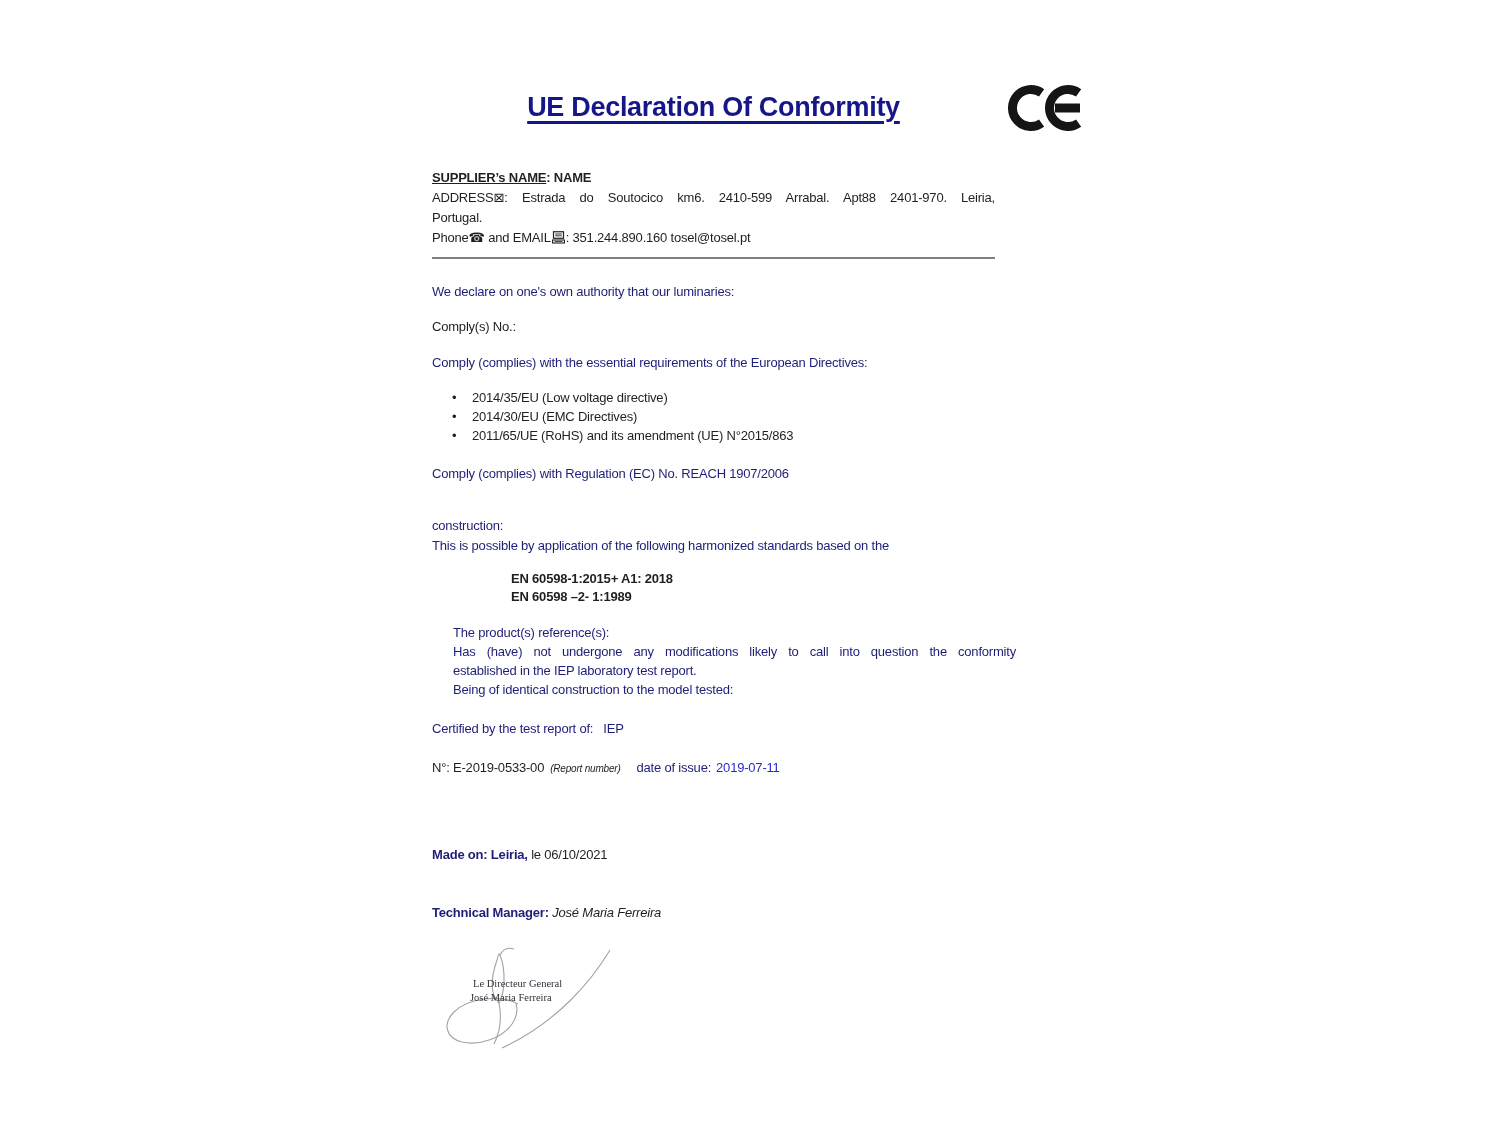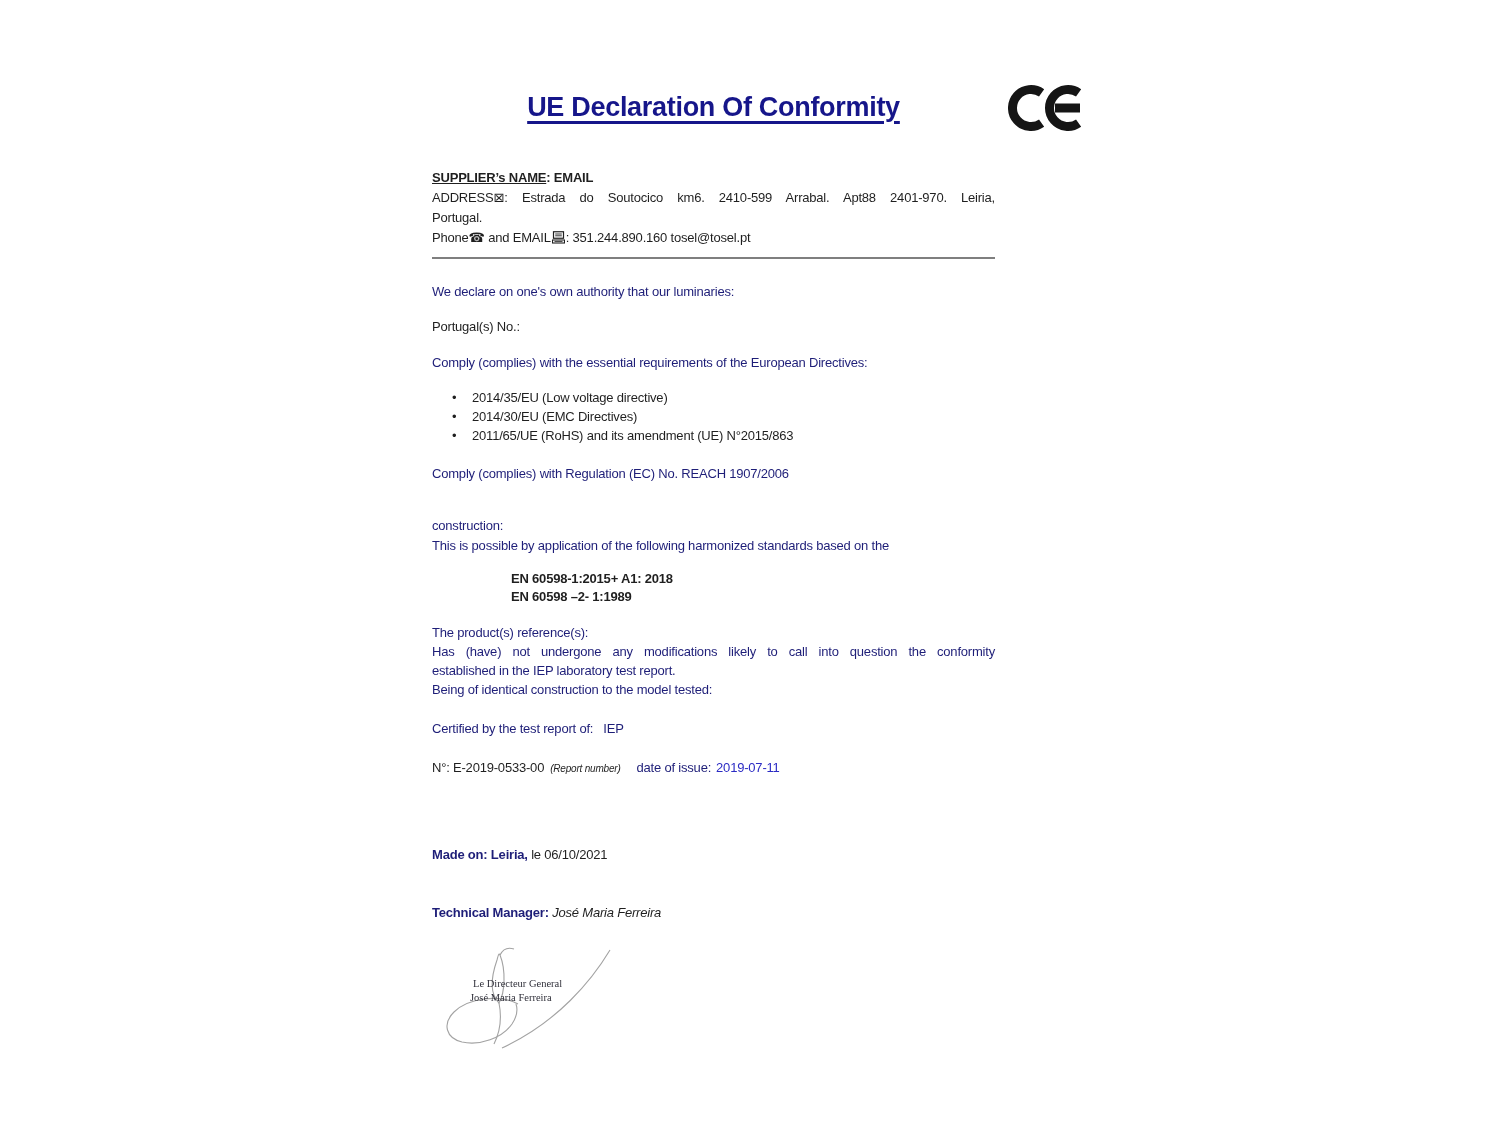--- a/index.html
+++ b/index.html
@@ -33,21 +33,21 @@
   .p-declare{top:282px;}
   .p-articles{top:317px;}
   .p-complydir{top:353px;}
   .bullets{top:388px;}
   .li{position:relative;padding-left:40px;line-height:19px;}
   .li .dot{position:absolute;left:20px;top:0;}
   .p-reach{top:464px;}
   .p-harmonized{top:516px;line-height:19.5px;}
   .standards{top:570px;line-height:18px;}
   .standards .std{margin-left:79px;font-weight:bold;}
-  .p-product{top:623px;}
+  .p-product{top:623px;margin-left:21px;}
   .p-certified{top:719px;}
   .cert-val{margin-left:10px;}
   .p-report{top:758px;}
   .rep-note{font-size:10px;font-style:italic;margin-left:6px;color:#1f1f1f;}
   .issue-label{margin-left:16px;color:#1e1e78;}
   .issue-date{margin-left:5px;color:#2b2bc4;text-align:right;}
   .p-madeon{top:845px;}
   .p-manager{top:903px;}
 
   .sig{left:440px;top:946px;width:200px;height:110px;}
@@ -68,37 +68,37 @@
     <span class="title-text">UE Declaration Of Conformity</span>
   </div>
 
   <svg class="abs ce" width="74" height="48" viewBox="0 0 74 48">
     <path d="M33.6,8.85 A18.5,18.5 0 1 0 33.6,39.15" fill="none" stroke="#151515" stroke-width="9" stroke-linecap="butt"></path>
     <path d="M70.6,8.85 A18.5,18.5 0 1 0 70.6,39.15" fill="none" stroke="#151515" stroke-width="9" stroke-linecap="butt"></path>
     <path d="M47,24 L72,24" fill="none" stroke="#151515" stroke-width="9"></path>
   </svg>
 
   <div class="abs col txt ink supplier">
-    <div><span class="b u">SUPPLIER’s NAME</span><span class="b">: EMAIL</span></div>
+    <div><span class="b u">SUPPLIER’s NAME</span><span class="b">: NAME</span></div>
     <div class="just"><span>ADDRESS</span><span class="glyph">⊠</span><span>: Estrada do Soutocico km6. 2410-599 Arrabal. Apt88 2401-970. Leiria,</span></div>
     <div>Portugal.</div>
     <div><span>Phone</span><span class="glyph">☎</span><span> and EMAIL</span><svg class="pc-icon" width="13" height="13" viewBox="0 0 13 13">
           <rect x="1.5" y="0.75" width="10" height="6.5" fill="none" stroke="#1f1f1f" stroke-width="1.2"></rect>
           <line x1="3.2" y1="3" x2="9.8" y2="3" stroke="#1f1f1f" stroke-width="0.9"></line>
           <line x1="3.2" y1="4.8" x2="9.8" y2="4.8" stroke="#1f1f1f" stroke-width="0.9"></line>
           <rect x="0.5" y="9" width="12" height="3" fill="none" stroke="#1f1f1f" stroke-width="1.1"></rect>
           <line x1="2.5" y1="10.5" x2="10.5" y2="10.5" stroke="#1f1f1f" stroke-width="0.8"></line>
         </svg><span>: 351.244.890.160 tosel@tosel.pt</span></div>
   </div>
 
   <div class="abs rule"></div>
 
   <div class="abs col txt navy p-declare">We declare on one's own authority that our luminaries:</div>
 
-  <div class="abs col txt ink p-articles">Portugal(s) No.:</div>
+  <div class="abs col txt ink p-articles">Comply(s) No.:</div>
 
   <div class="abs col txt navy p-complydir">Comply (complies) with the essential requirements of the European Directives:</div>
 
   <div class="abs col txt ink bullets">
     <div class="li"><span class="dot">•</span><span>2014/35/EU (Low voltage directive)</span></div>
     <div class="li"><span class="dot">•</span><span>2014/30/EU (EMC Directives)</span></div>
     <div class="li"><span class="dot">•</span><span>2011/65/UE (RoHS) and its amendment (UE) N°2015/863</span></div>
   </div>
 
   <div class="abs col txt navy p-reach">Comply (complies) with Regulation (EC) No. REACH 1907/2006</div>

